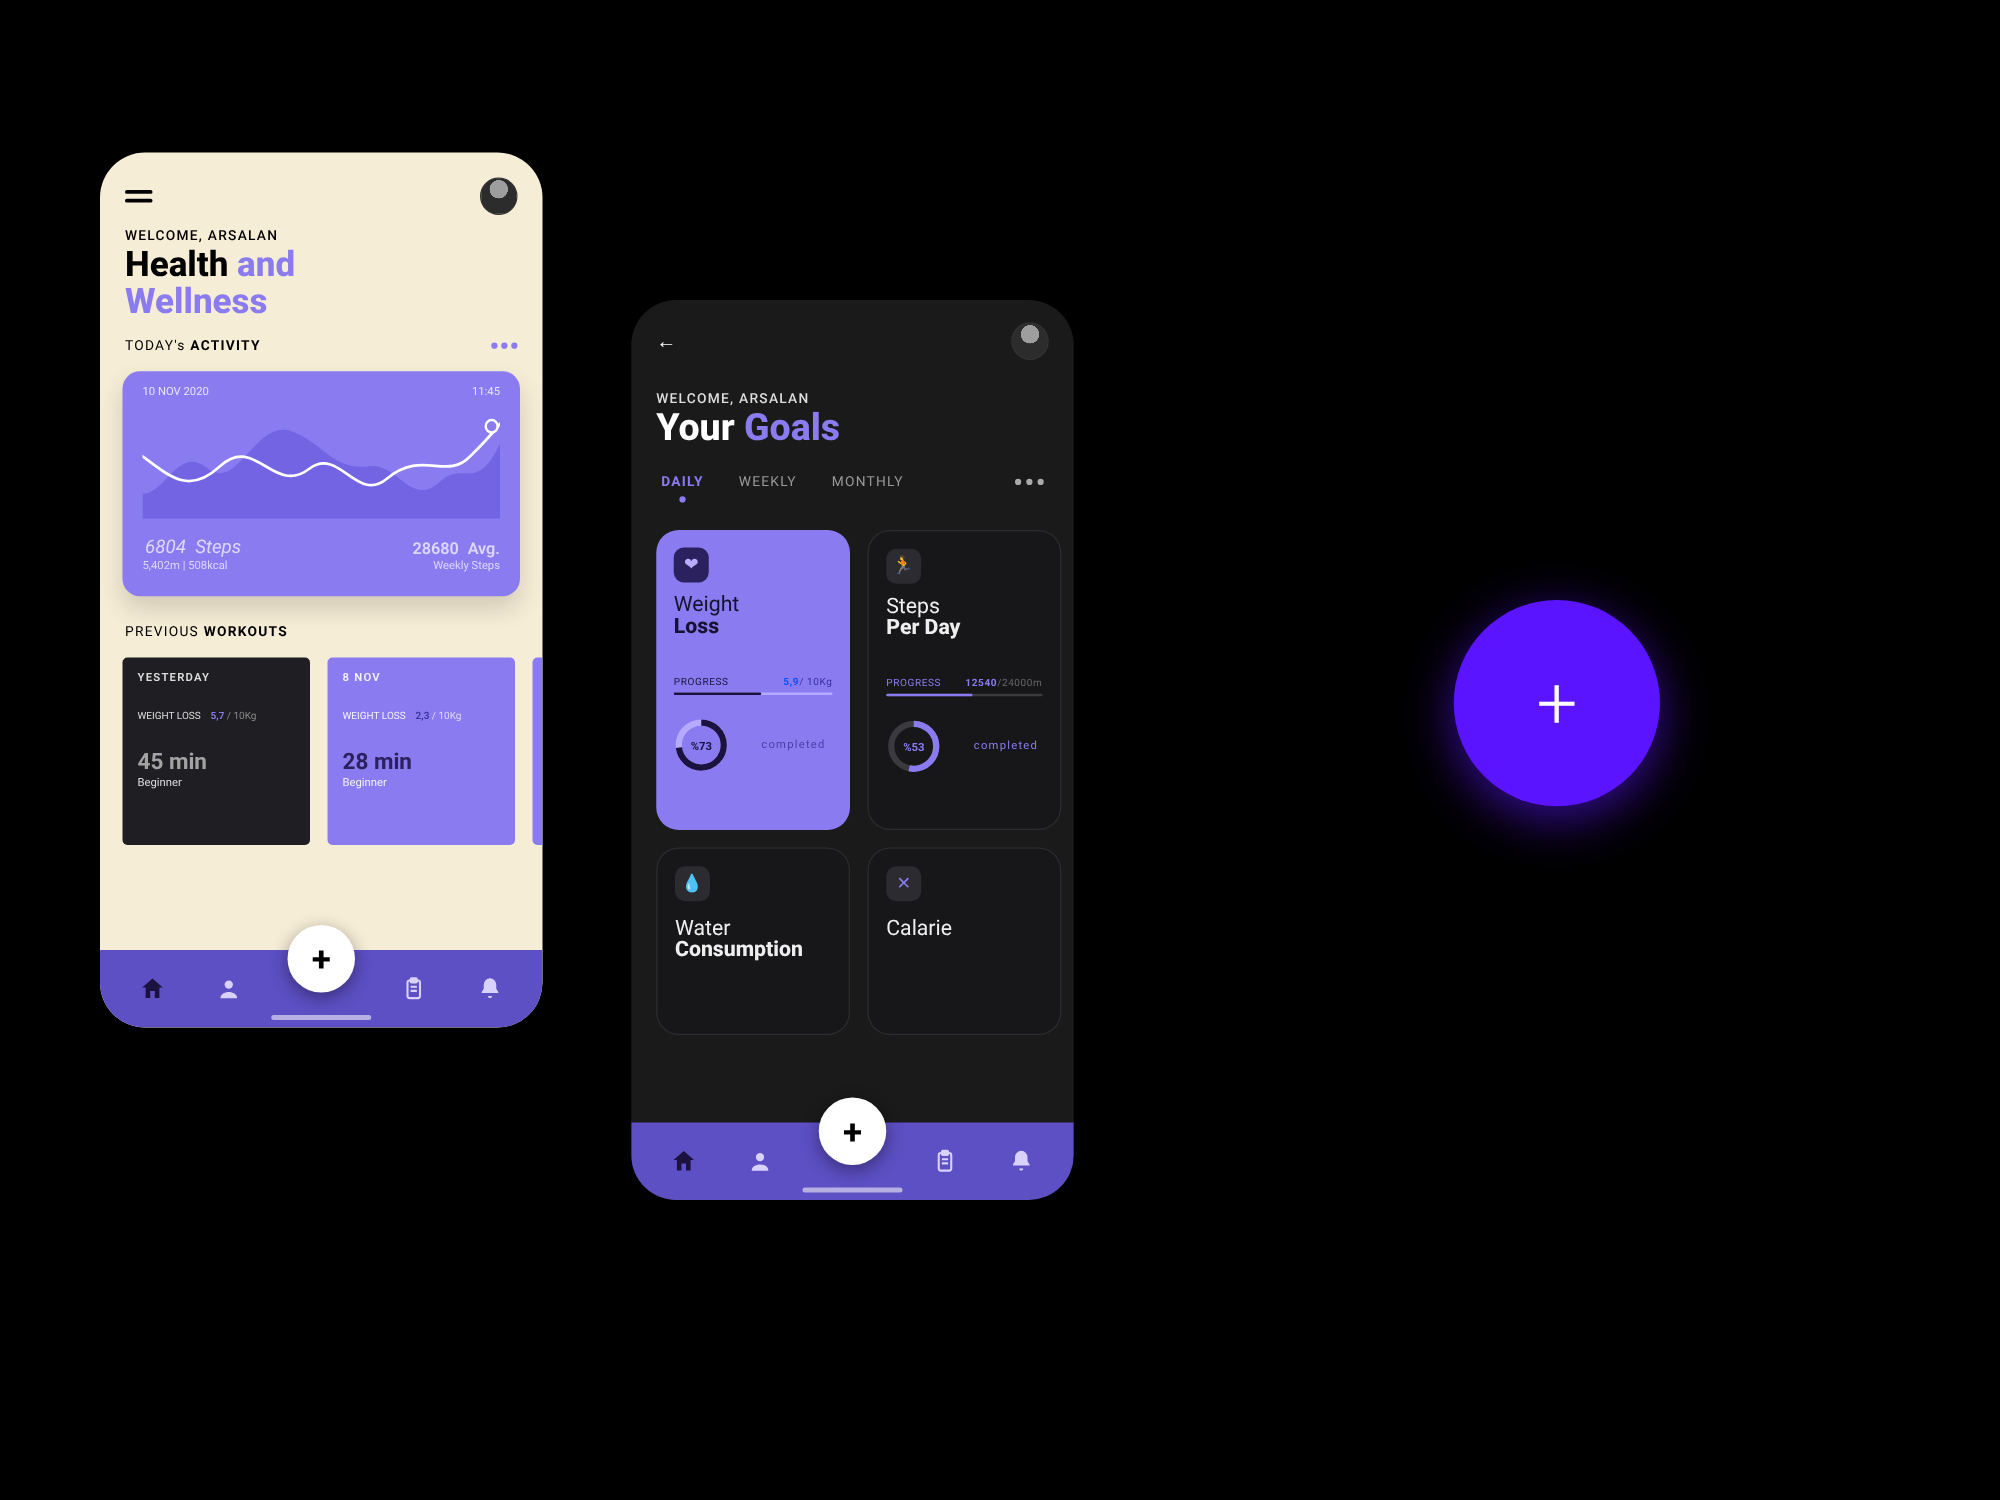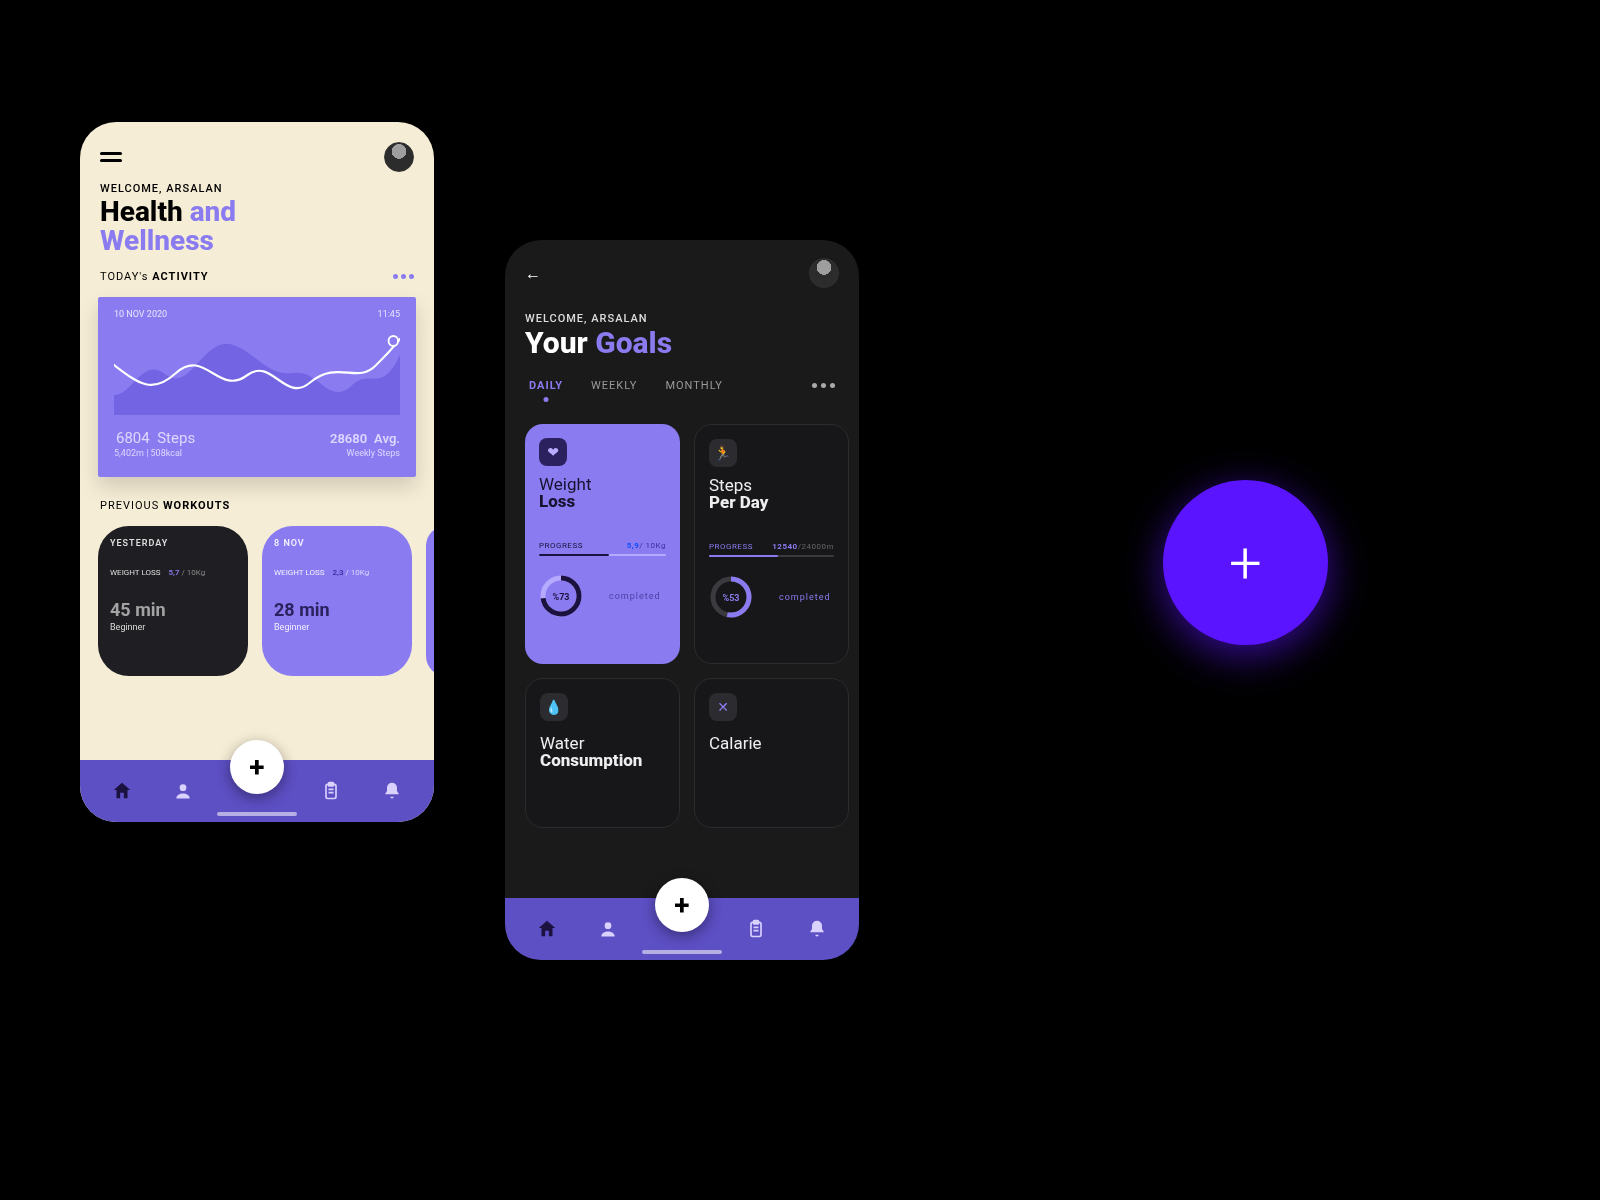--- a/index.html
+++ b/index.html
@@ -30,42 +30,42 @@
   .big-title { font-size:28px; font-weight:800; line-height:1.05; padding:2px 20px 10px; }
   .purple { color:#8a7cf0; }
   .section-label { display:flex; justify-content:space-between; align-items:center; padding:4px 20px; font-size:11px; letter-spacing:1px; }
   .dots3 { display:flex; gap:3px; }
   .dots3 span { width:5px; height:5px; border-radius:50%; background:#8a7cf0; }
 
   
   .activity-card {
     margin:10px 18px 18px;
     background:#8a7cf0;
-    border-radius:2px;
+    border-radius:14px;
     color:#f4f0ff;
     padding:12px 16px 10px;
     box-shadow:0 10px 20px rgba(0,0,0,0.15);
     position:relative;
     height:180px;
   }
   .activity-top { display:flex; justify-content:space-between; font-size:9px; color:#e9e4ff; }
   .chart-area { position:relative; height:90px; margin-top:6px; border-radius:6px; }
   .chart-area svg { width:100%; height:100%; display:block; }
   .activity-bottom { display:flex; justify-content:space-between; align-items:flex-end; margin-top:8px; }
   .steps-big { font-size:22px; font-weight:700; color:#f8f5ff; }
-  .steps-big span { font-size:15px; font-weight:400; color:#ded7ff; margin-left:2px;}
+  .steps-big span { font-size:15px; font-weight:400; color:#ded7ff; margin-left:2px;font-style:italic;}
   .steps-sub { font-size:9px; color:#ded7ff; }
   .avg-big { font-size:20px; font-weight:600; color:#f8f5ff; text-align:right;}
   .avg-big span { font-size:13px; color:#ded7ff; margin-left:2px;}
   .avg-sub { font-size:9px; color:#ded7ff; text-align:right;}
 
   
   .prev-row { display:flex; gap:14px; padding:10px 0 0 18px; overflow:hidden; }
   .w-card {
-    width:150px; height:150px; border-radius:31px; padding:12px 12px; flex-shrink:0;
+    width:150px; height:150px; border-radius:4px; padding:12px 12px; flex-shrink:0;
     font-size:10px; position:relative;
   }
   .w-dark { background:#1f1f23; color:#ddd; }
   .w-purple { background:#8a7cf0; color:#f4f0ff; }
   .w-card .day { font-size:9px; letter-spacing:1px; font-weight:600; }
   .w-card .meta { font-size:8px; margin-top:20px;}
   .w-card .meta .kg { color:#8a7cf0; font-weight:600; }
   .w-purple .meta .kg { color:#3b2fa0;text-align:right; }
   .w-card .dur { font-size:18px; font-weight:700; margin-top:22px; color:#a3a3a3;}
   .w-purple .dur { color:#2b215e; }

